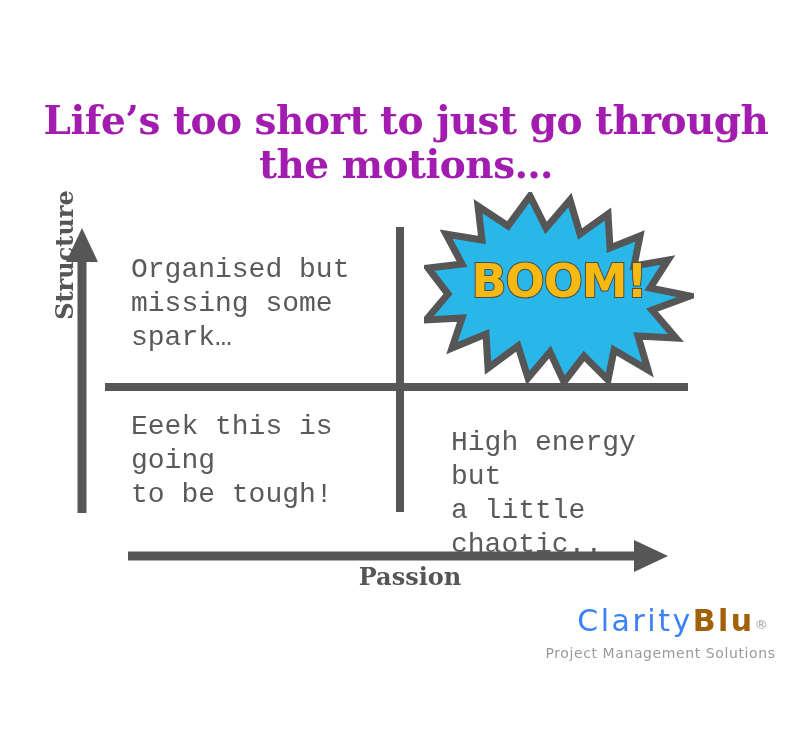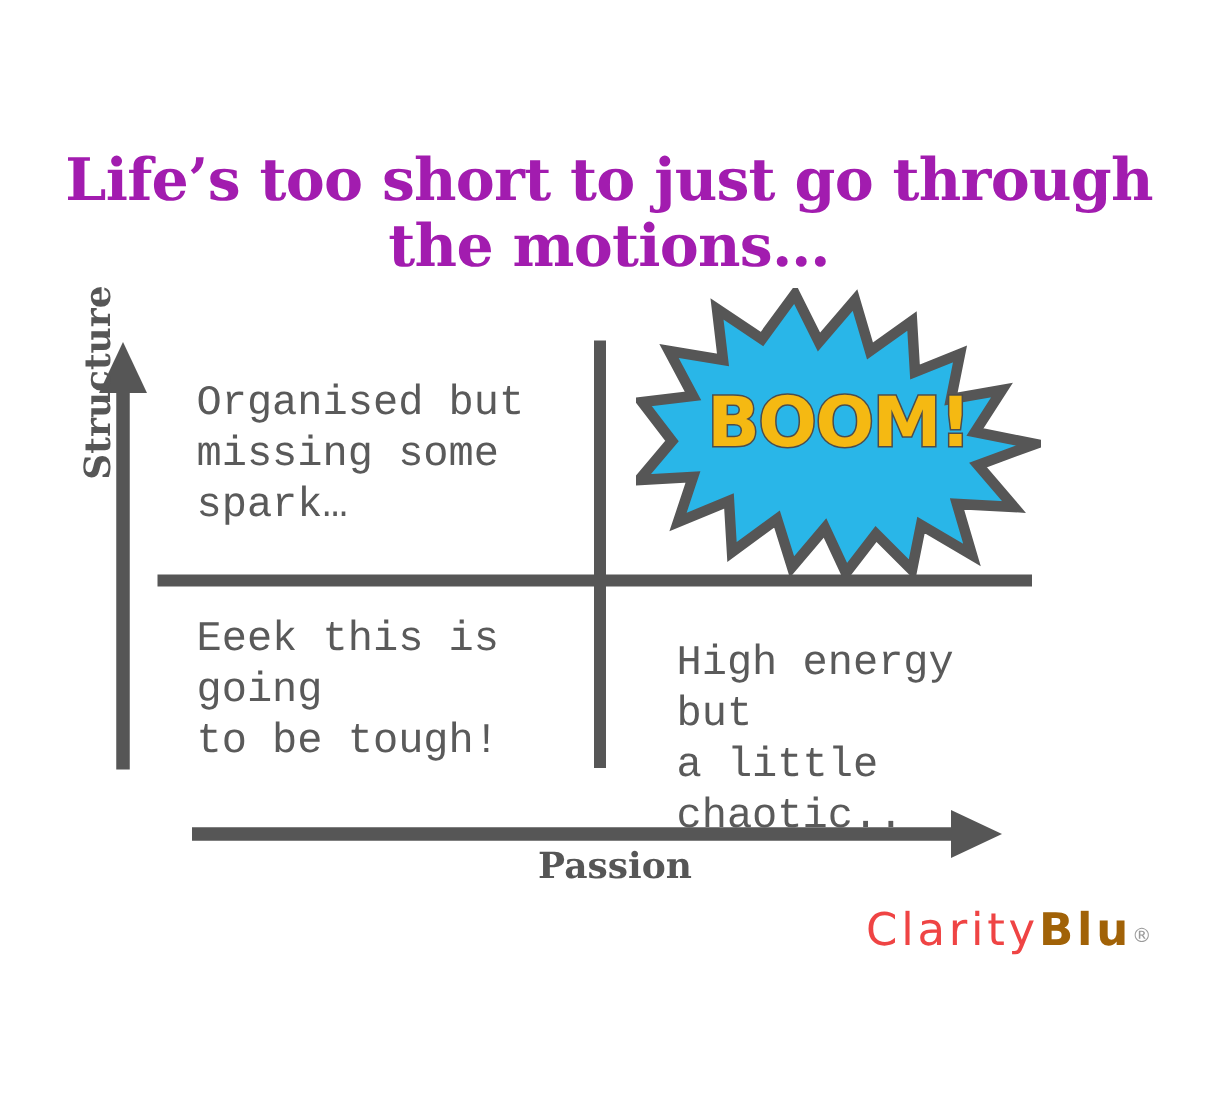--- a/index.html
+++ b/index.html
@@ -123,21 +123,21 @@
     text-align: center;
   }
   .logo-main {
     font-family: "DejaVu Sans", "Liberation Sans", sans-serif;
     font-size: 30px;
     font-weight: normal;
     letter-spacing: 2.5px;
     line-height: 32px;
     white-space: nowrap;
   }
-  .logo-clarity { color: #ef4444; margin-left: 24px; }
+  .logo-clarity { color: #3b82f6; margin-left: 24px; }
   .logo-blu { color: #a16207; font-weight: bold; }
   .logo-reg {
     color: #9a9a9a;
     font-size: 13px;
     vertical-align: 2px;
     letter-spacing: 0;
   }
   .logo-tag {
     font-family: "DejaVu Sans", "Liberation Sans", sans-serif;
     font-size: 14px;
@@ -186,15 +186,16 @@
 
   <div class="burst-wrap">
     <svg class="burst-svg" viewBox="0 0 270 192" preserveAspectRatio="none">
       <polygon points="106,4 122,36 146,8 156,42 184,22 186,56 216,44 210,74 244,68 226,96 266,104 228,118 252,146 214,144 224,178 190,158 184,188 160,164 140,190 126,160 104,186 94,154 64,176 62,142 28,156 38,126 2,128 24,102 4,76 38,72 22,42 58,48 54,14 84,34" fill="#29B6E8" stroke="#565656" stroke-width="7" stroke-linejoin="miter"></polygon>
     </svg>
     <div class="burst-text">BOOM!</div>
   </div>
 
   <div class="logo">
     <div class="logo-main"><span class="logo-clarity">Clarity</span><span class="logo-blu">Blu</span><span class="logo-reg">®</span></div>
+    <div class="logo-tag">Project Management Solutions</div>
   </div>
 
 </div>
 
 </body></html>

